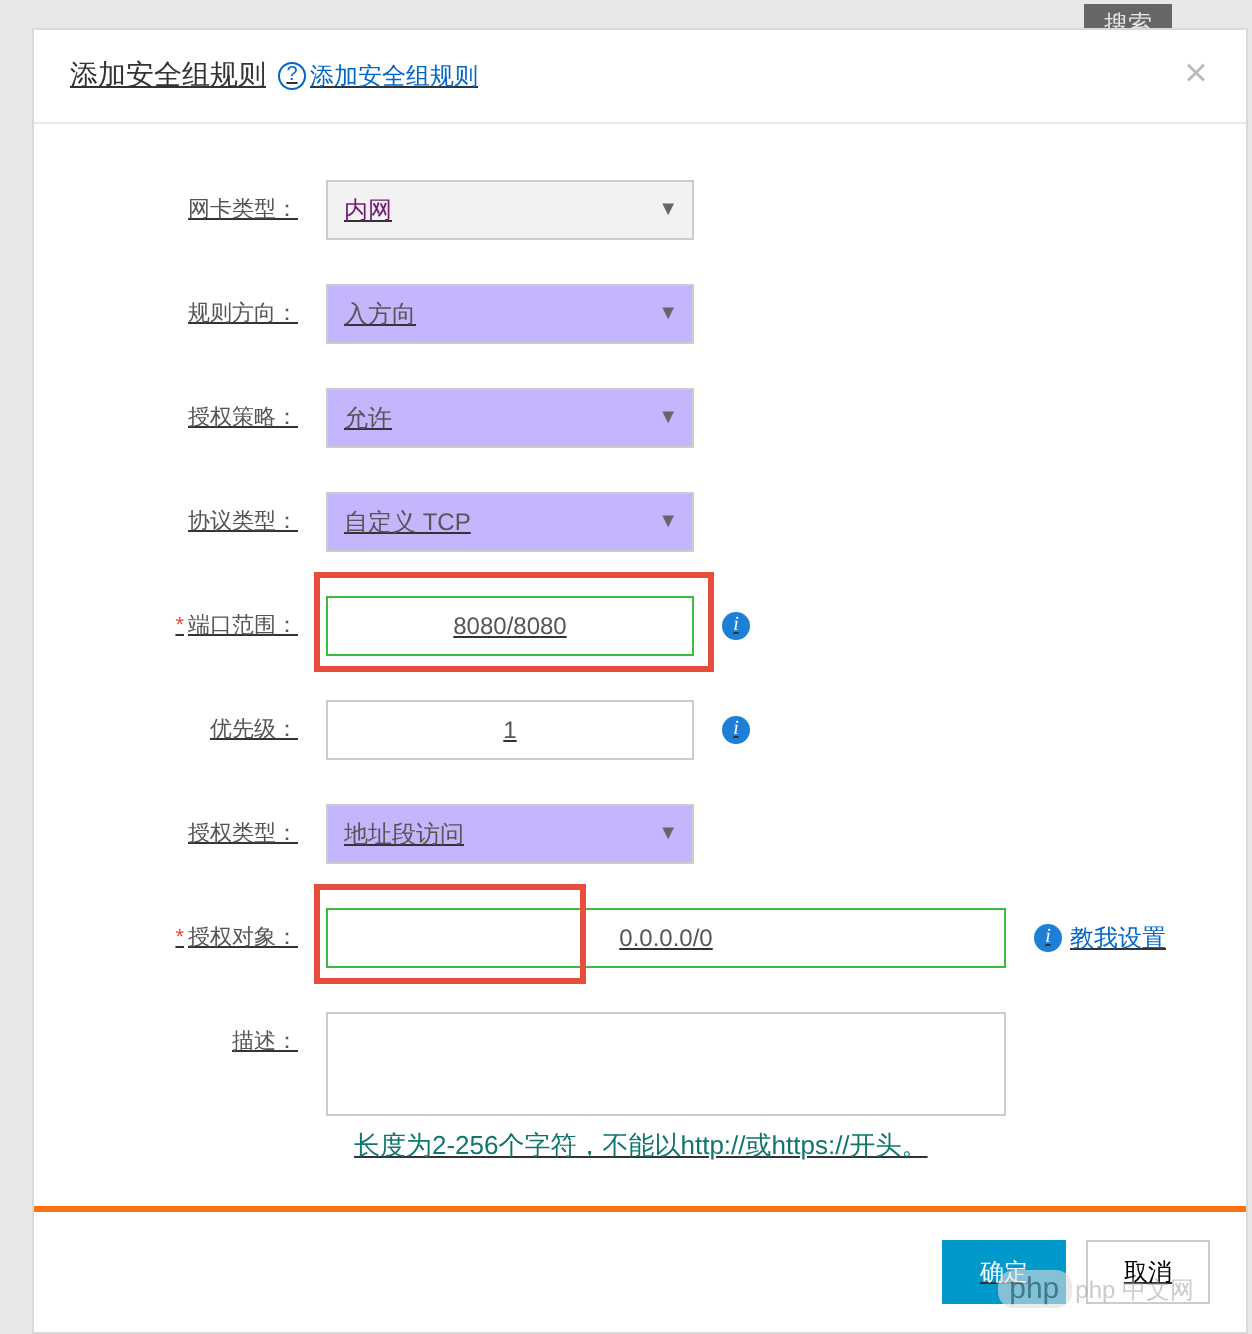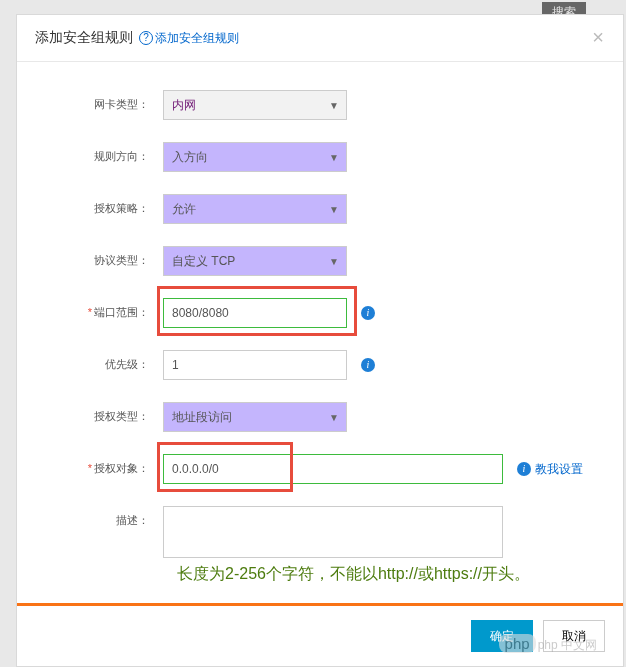--- a/index.html
+++ b/index.html
@@ -25,20 +25,21 @@
     .modal {
       position: absolute;
       top: 14px;
       left: 16px;
       right: 2px;
       bottom: 0;
       background: #fff;
       border: 1px solid #d9d9d9;
       display: flex;
       flex-direction: column;
+      text-decoration: underline;
     }
     .modal-header {
       padding: 14px 18px;
       border-bottom: 1px solid #e8e8e8;
       display: flex;
       align-items: center;
       position: relative;
     }
     .modal-title {
       font-size: 14px;
@@ -131,20 +132,21 @@
       font-size: 10px;
       color: #666;
     }
     .form-select.disabled {
       background: #f2f2f2;
       color: #701a75;
       cursor: not-allowed;
     }
     .form-input {
       width: 184px;
+      text-align: center;
     }
     .form-input.highlight-green {
       border: 1px solid #3dbb3d;
     }
     .form-input.wide {
       width: 340px;
     }
     .red-box {
       position: absolute;
       border: 3px solid #e74c3c;
@@ -176,22 +178,22 @@
     }
     .teach-link .info-icon { margin-left: 0; margin-right: 4px; }
     .form-textarea {
       width: 340px;
       height: 52px;
       resize: none;
       padding: 6px 8px;
       line-height: 1.4;
     }
     .hint-text {
-      color: #4d7c0f;
-      font-size: 16px;
+      color: #0f766e;
+      font-size: 13px;
       margin-top: 6px;
       margin-left: 140px;
     }
     .modal-footer {
       border-top: 3px solid #f97316;
       padding: 14px 18px;
       display: flex;
       justify-content: flex-end;
       gap: 10px;
     }

